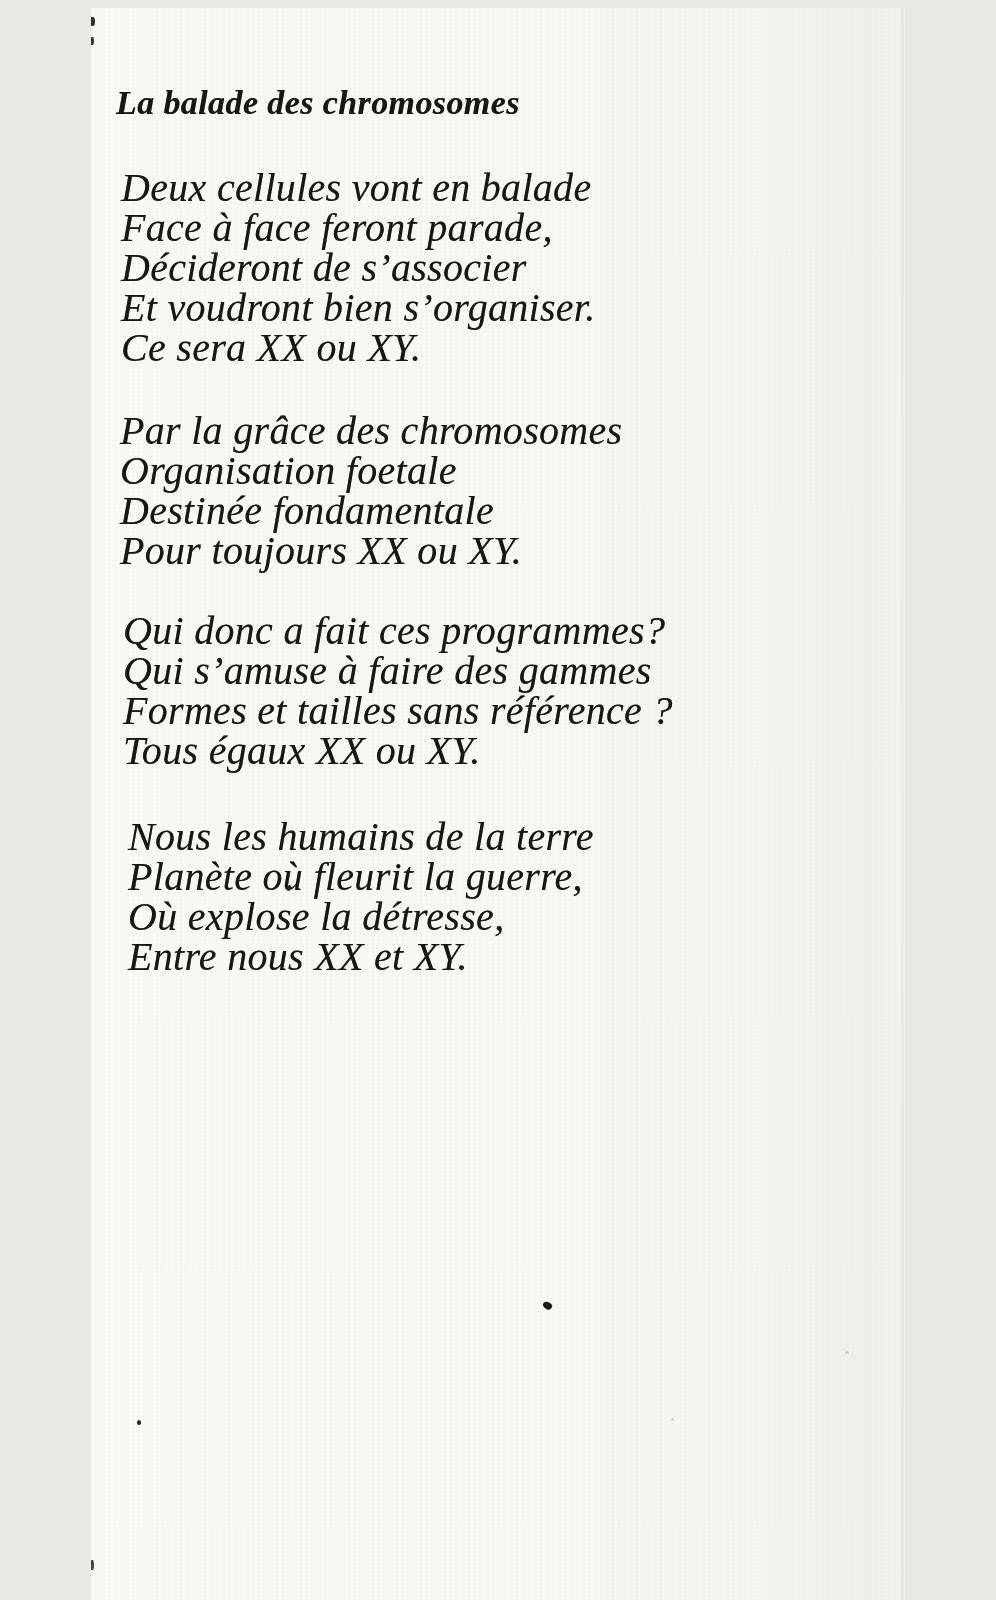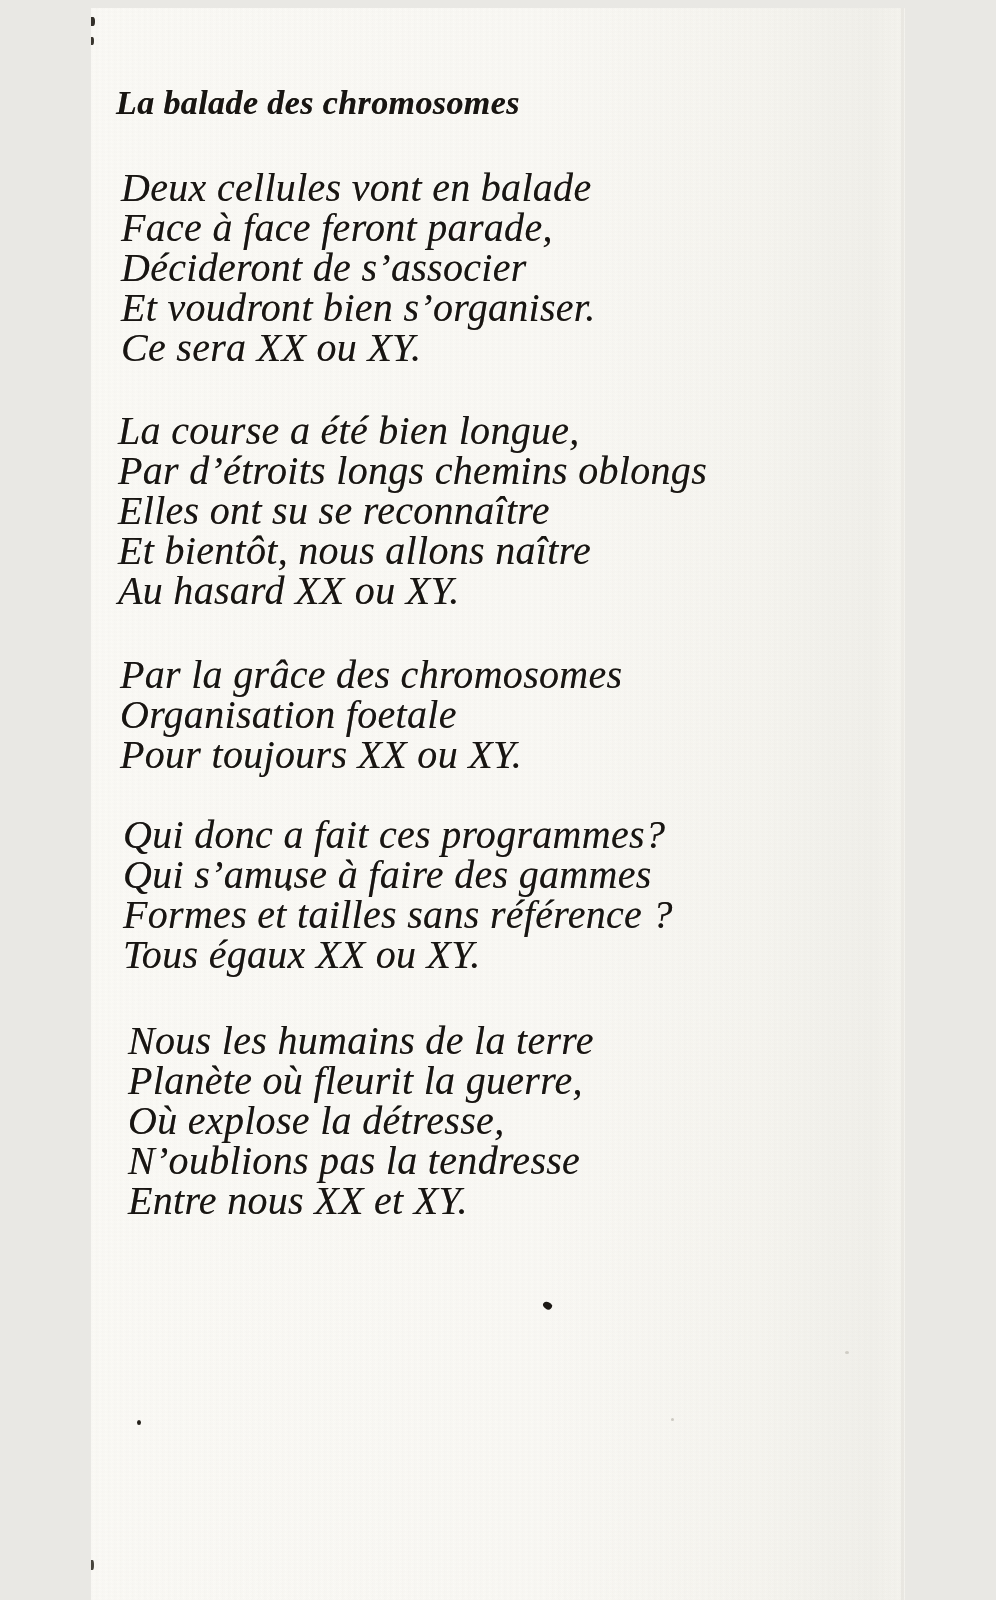--- a/index.html
+++ b/index.html
@@ -133,47 +133,40 @@
     <h1 class="title">La balade des chromosomes</h1>
 
     <div class="stanza s1">
       <div class="line">Deux cellules vont en balade</div>
       <div class="line">Face à face feront parade,</div>
       <div class="line">Décideront de s’associer</div>
       <div class="line">Et voudront bien s’organiser.</div>
       <div class="line">Ce sera XX ou XY.</div>
     </div>
 
-    <div class="stanza s2">
-      <div class="line">La course a été bien longue,</div>
-      <div class="line">Par d’étroits longs chemins oblongs</div>
-      <div class="line">Elles ont su se reconnaître</div>
-      <div class="line">Et bientôt, nous allons naître</div>
-      <div class="line">Au hasard XX ou XY.</div>
-    </div>
 
     <div class="stanza s3">
       <div class="line">Par la grâce des chromosomes</div>
       <div class="line">Organisation foetale</div>
+      <div class="line">Destinée fondamentale</div>
       <div class="line">Pour toujours XX ou XY.</div>
     </div>
 
     <div class="stanza s4">
       <div class="line">Qui donc a fait ces programmes?</div>
       <div class="line">Qui s’amuse à faire des gammes</div>
       <div class="line">Formes et tailles sans référence ?</div>
       <div class="line">Tous égaux XX ou XY.</div>
     </div>
 
 
     <div class="stanza s6">
       <div class="line">Nous les humains de la terre</div>
       <div class="line">Planète où fleurit la guerre,</div>
       <div class="line">Où explose la détresse,</div>
-      <div class="line">N’oublions pas la tendresse</div>
       <div class="line">Entre nous XX et XY.</div>
     </div>
 
   </div>
 
   <div class="artifact right-edge-line"></div>
   <div class="artifact speck-right-margin"></div>
   <div class="artifact speck-stanza5"></div>
   <div class="artifact speck-above-fait"></div>
   <div class="artifact speck-planete"></div>

